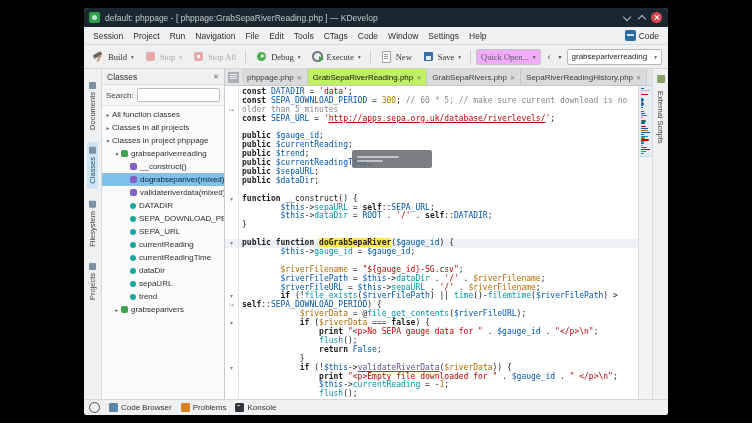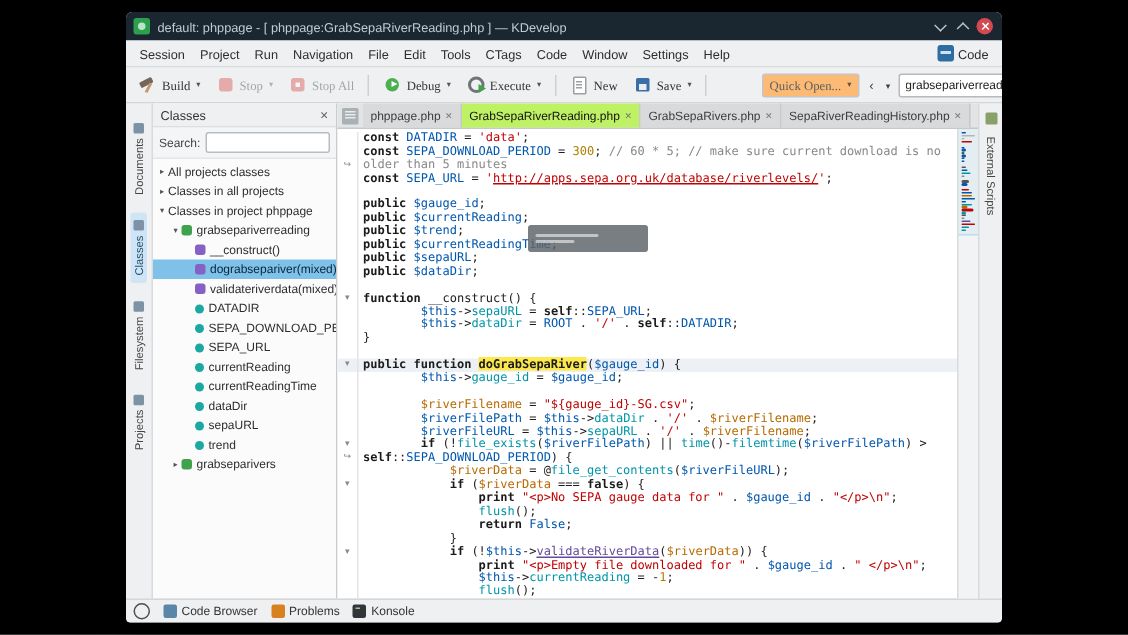--- a/index.html
+++ b/index.html
@@ -20,21 +20,21 @@
   .wc-close::before{transform:rotate(45deg);} .wc-close::after{transform:rotate(-45deg);}
   
   .menubar{height:17px;border-bottom:1px solid #d8dadb;display:flex;align-items:center;font-size:8.5px;color:#2b2e30;padding:0 4px;flex:none;background:#eff0f1;}
   .menu-item{padding:0 5px;white-space:nowrap;}
   .mb-right{margin-left:auto;display:flex;align-items:center;gap:3px;padding-right:5px;}
   .area-icon{width:11px;height:11px;background:#2e6da4;border-radius:2px;position:relative;}
   .area-icon::after{content:"";position:absolute;left:2px;top:4px;width:7px;height:2px;background:#cfe3f3;}
   
   .toolbar{height:23px;display:flex;align-items:center;font-size:8.5px;color:#333;padding:0 4px;gap:2px;border-bottom:1px solid #d4d6d7;background:#eff0f1;flex:none;}
   .tb-btn{display:flex;align-items:center;gap:3px;padding:2px 4px;border-radius:2px;white-space:nowrap;}
-  .tb-btn.boxed{border:1px solid #c2c6c9;background:#fdba74;color:#5a5e61;margin-left:32px;}
+  .tb-btn.boxed{border:1px solid #c2c6c9;background:#f0abfc;color:#5a5e61;}
   .tb-btn.disabled{opacity:.4;}
   .tb-arrow{font-size:5.5px;color:#555;margin-left:1px;}
   .tb-sep{width:1px;height:14px;background:#cdd0d2;margin:0 3px;flex:none;}
   .tb-spacer{flex:1;}
   .nav-btn{padding:1px 3px;color:#444;font-size:9px;}
   .symbol-combo{display:flex;align-items:center;background:#fff;border:1px solid #b6babd;border-radius:2px;height:14px;padding:0 4px;width:116px;font-size:8px;margin-right:2px;color:#222;}
   .symbol-combo .val{flex:1;white-space:nowrap;overflow:hidden;}
   
   .ic{width:13px;height:13px;position:relative;display:inline-block;flex:none;}
   .ic-hammer::before{content:"";position:absolute;left:1px;top:3px;width:9px;height:4px;background:#75655a;border-radius:1px;transform:rotate(-28deg);}
@@ -230,21 +230,21 @@
         <span>Classes</span>
         <span class="panel-close">✕</span>
       </div>
       <div class="search-row">
         <span>Search:</span>
         <input class="search-input" value="" style="">
       </div>
       <div class="tree" id="class-tree">
           <div class="tree-row" style="padding-left: 2px;">
             <span class="expander">▸</span>
-            <span class="tree-label">All projects classes</span>
+            <span class="tree-label">All function classes</span>
           </div>
           <div class="tree-row" style="padding-left: 2px;">
             <span class="expander">▸</span>
             <span class="tree-label">Classes in all projects</span>
           </div>
           <div class="tree-row" style="padding-left: 2px;">
             <span class="expander">▾</span>
             <span class="tree-label">Classes in project phppage</span>
           </div>
           <div class="tree-row" style="padding-left: 11px;">

